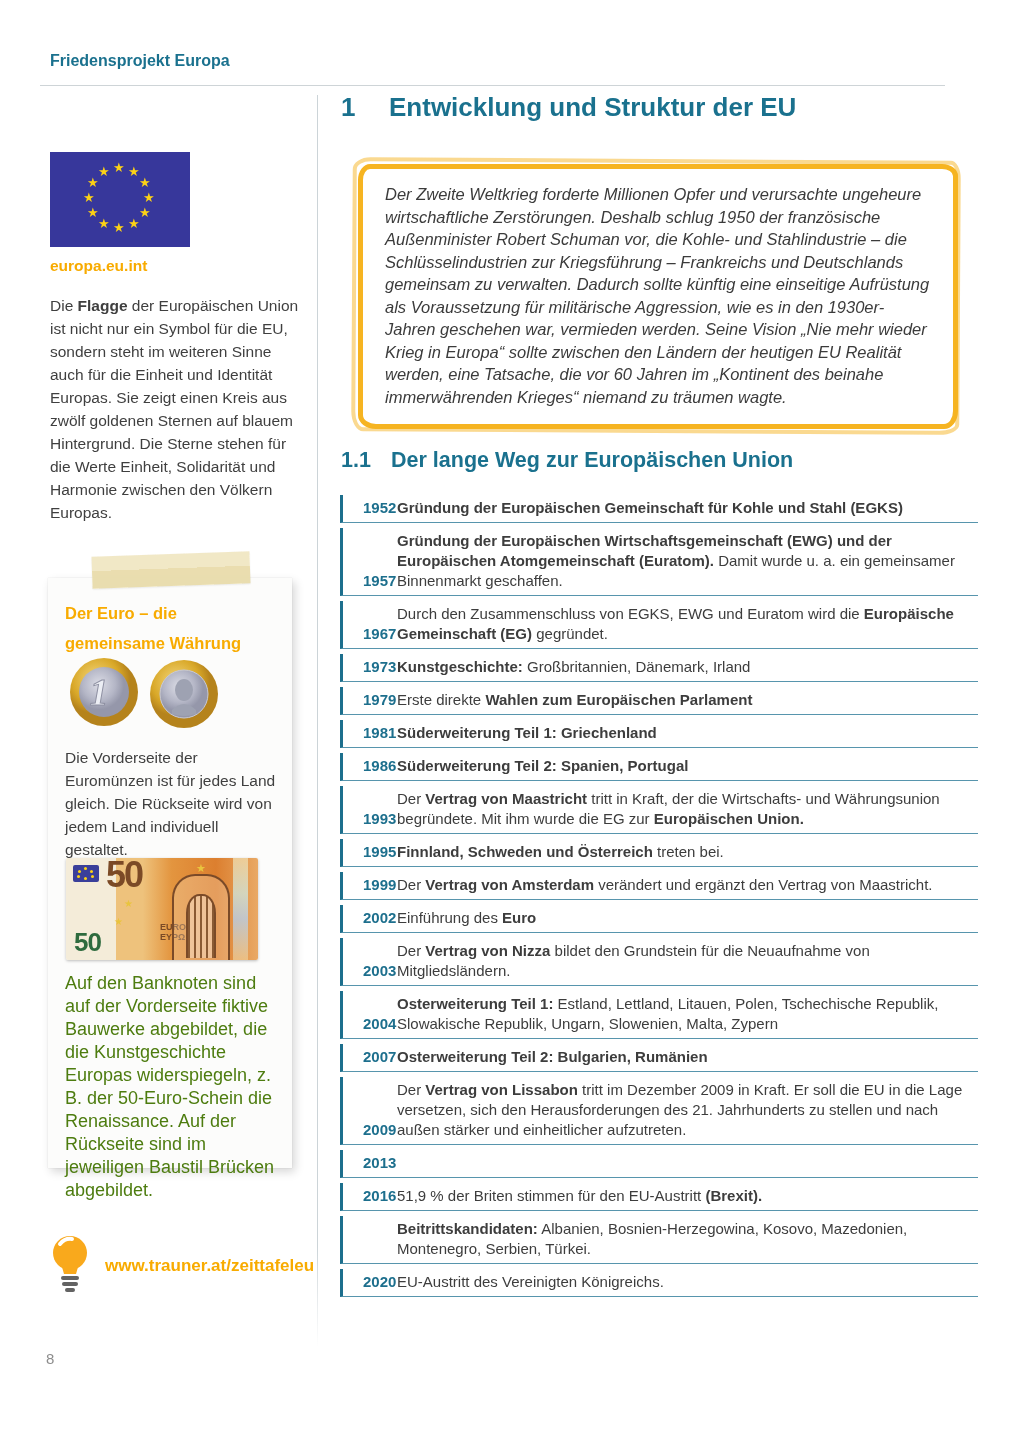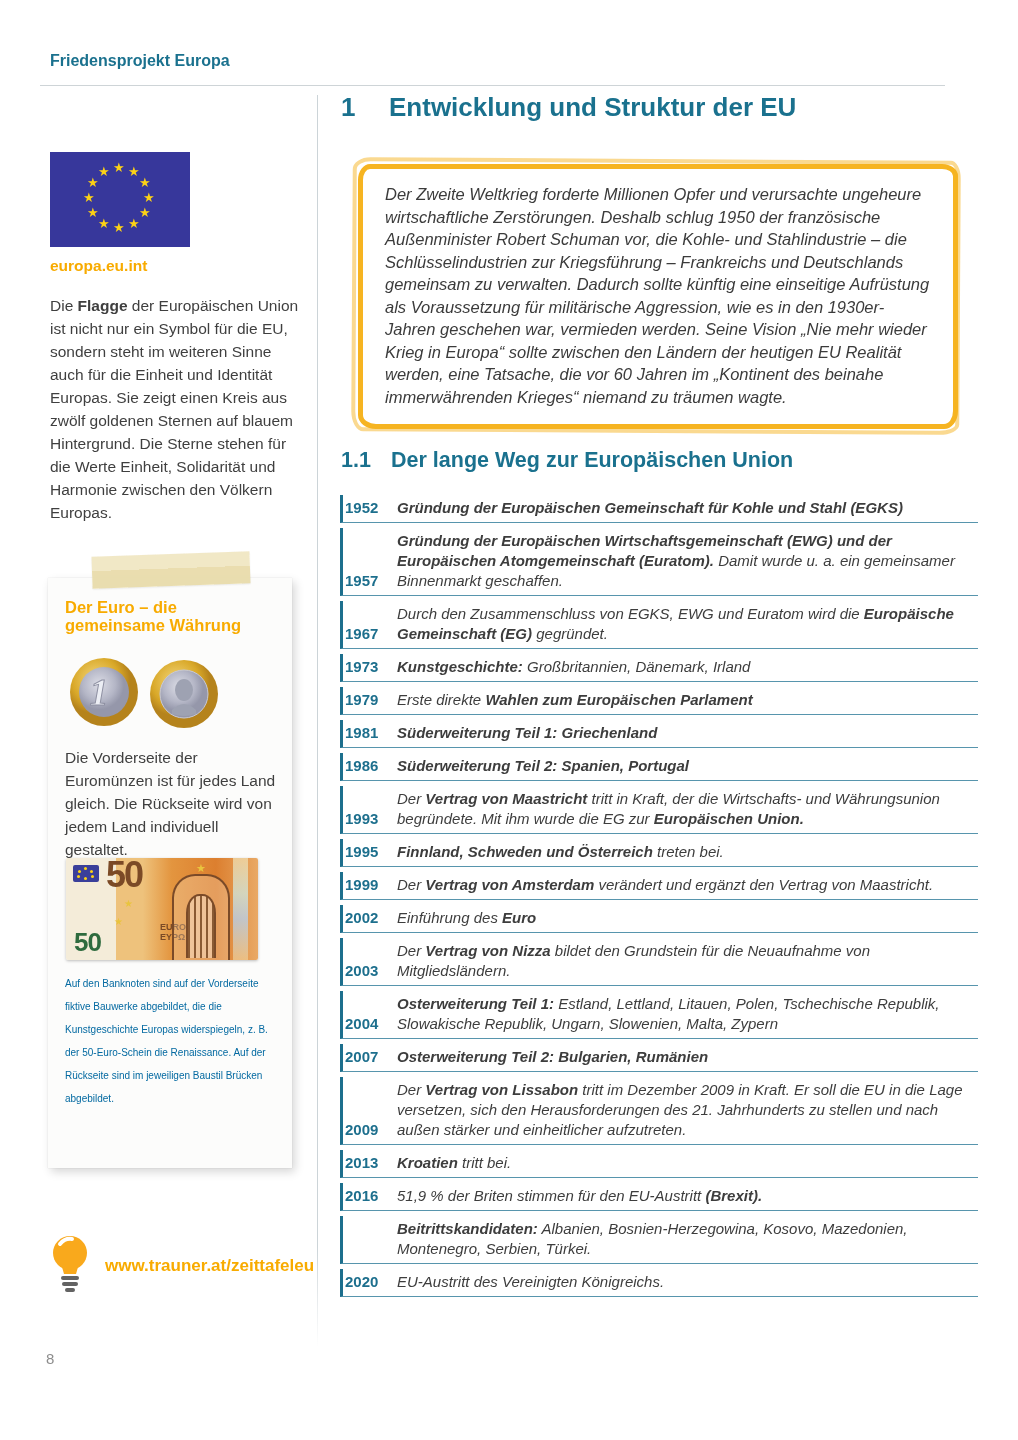--- a/index.html
+++ b/index.html
@@ -29,26 +29,26 @@
   
   .note-card {
     left:48px; top:578px; width:244px; height:590px; background:#fcfcfb;
     box-shadow:3px 4px 9px rgba(0,0,0,.16), 0 0 1px rgba(0,0,0,.15);
   }
   .tape {
     left:92px; top:554px; width:158px; height:32px;
     background:linear-gradient(180deg,#f1e7c4 0 45%, #e9dcab 45% 100%);
     opacity:.95; transform:rotate(-2deg); box-shadow:0 1px 2px rgba(0,0,0,.08);
   }
-  .note-title { left:65px; top:598px; width:195px; font-size:16.5px; font-weight:bold; color:#f8ab00; line-height:18px; }
+  .note-title { left:65px; top:598px; width:195px; font-size:16.5px; font-weight:bold; color:#f8ab00; line-height:30px; }
   .coin { position:absolute; }
   .coin-1 { left:68px; top:656px; }
   .coin-2 { left:148px; top:658px; }
   .note-cap1 { left:65px; top:746px; width:214px; font-size:15.5px; line-height:23px; color:#3f3f3f; }
-  .note-cap2 { left:65px; top:972px; width:220px; font-size:10px; line-height:23px; color:#0369a1; }
+  .note-cap2 { left:65px; top:972px; width:220px; font-size:18px; line-height:23px; color:#4d7c0f; }
 
   
   .banknote {
     left:66px; top:858px; width:192px; height:102px; border-radius:2px; overflow:hidden;
     background:linear-gradient(90deg,#f4ecd9 0 26%, #eec27c 26% 40%, #e3953f 55%, #dc7f2f 78%, #e9a965 100%);
     box-shadow:0 1px 3px rgba(0,0,0,.25);
   }
   .bn-chip { position:absolute; left:7px; top:7px; width:26px; height:17px; background:#3a3f9a; border-radius:2px; }
   .bn-chip i { position:absolute; width:3px; height:3px; border-radius:50%; background:#fcd116; }
   .bn-50-big { position:absolute; left:40px; top:-4px; font-size:36px; font-weight:bold; color:#7b4a26; letter-spacing:-2px; }
@@ -92,22 +92,22 @@
   .section-head { left:341px; top:448px; display:flex; color:#1a718e; font-weight:bold; font-size:21.5px; }
   .section-head .num { width:50px; }
 
   .timeline { left:340px; top:495px; width:638px; }
   .trow {
     display:flex; align-items:flex-end;
     border-left:3px solid #1d6f8d; border-bottom:1.5px solid #5795ad;
     padding:3px 0 4px 0; margin-top:5px;
   }
   .trow:first-child { margin-top:0; }
-  .trow .year { flex:none; width:50px; padding-left:2px; font-weight:bold; color:#1d6f8d; font-size:15px; line-height:20px; }
-  .trow .txt { flex:1; font-size:15px; line-height:20px; color:#3d3d3d; padding-left:4px;font-style:italic; }
+  .trow .year { flex:none; width:50px; padding-left:20px; font-weight:bold; color:#1d6f8d; font-size:15px; line-height:20px; }
+  .trow .txt { flex:1; font-size:15px; line-height:20px; color:#3d3d3d; padding-left:4px; }
 </style>
 </head>
 <body>
 
 <div class="abs header-title">Friedensprojekt Europa</div>
 <div class="abs header-rule"></div>
 <div class="abs column-divider"></div>
 
 <div class="abs eu-flag">
   <div>
@@ -266,21 +266,20 @@
     <div class="trow">
       <span class="year">2007</span>
       <div class="txt"><span class="b">Osterweiterung Teil 2: Bulgarien, Rumänien</span></div>
     </div>
     <div class="trow">
       <span class="year">2009</span>
       <div class="txt"><span>Der </span><span class="b">Vertrag von Lissabon</span><span> tritt im Dezember 2009 in Kraft. Er soll die EU in die Lage versetzen, sich den Herausforderungen des 21. Jahrhunderts zu stellen und nach außen stärker und einheitlicher aufzutreten.</span></div>
     </div>
     <div class="trow">
       <span class="year">2013</span>
-      <div class="txt"><span class="b">Kroatien</span><span> tritt bei.</span></div>
     </div>
     <div class="trow">
       <span class="year">2016</span>
       <div class="txt"><span>51,9 % der Briten stimmen für den EU-Austritt </span><span class="b">(Brexit).</span></div>
     </div>
     <div class="trow">
       <span class="year"></span>
       <div class="txt"><span class="b">Beitrittskandidaten:</span><span> Albanien, Bosnien-Herzegowina, Kosovo, Mazedonien, Montenegro, Serbien, Türkei.</span></div>
     </div>
     <div class="trow">

